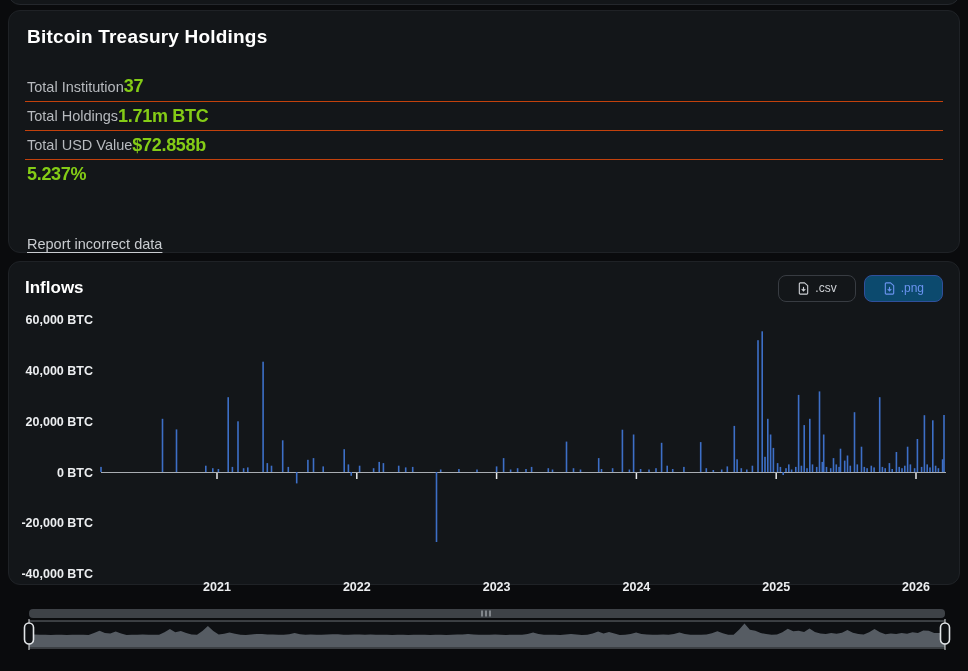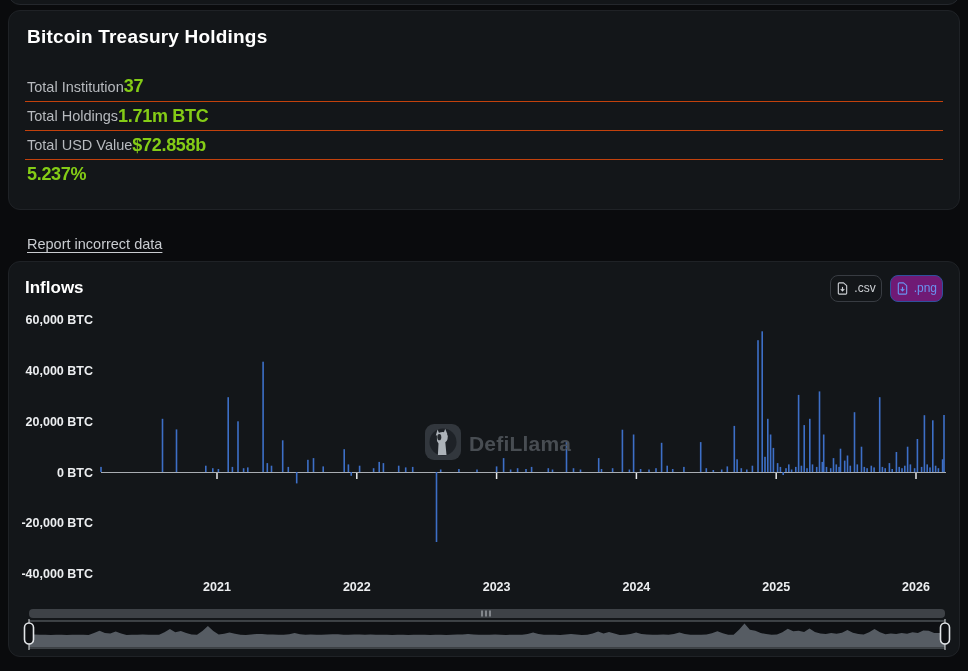--- a/index.html
+++ b/index.html
@@ -11,22 +11,22 @@
     position:relative;
   }
   .top-strip {
     position:absolute; left:8px; right:8px; top:-8px; height:13px;
     background:#131619; border:1px solid #24272c; border-radius:0 0 12px 12px;
   }
   .panel {
     position:absolute; left:8px; width:952px;
     background:#131619; border:1px solid #1f2226; border-radius:12px;
   }
-  .panel-stats { top:10px; height:200px; padding:13px 16px; }
-  .panel-chart { top:261px; height:396px; }
+  .panel-stats { top:10px; height:243px; padding:13px 16px; }
+  .panel-chart { top:261px; height:324px; }
   .stats-title { font-size:19px; font-weight:700; letter-spacing:.2px; padding:2px 0 0 2px; }
   .stats-rows { margin-top:24px; }
   .stat-row {
     height:29px; display:flex; align-items:center; justify-content:flex-start;
     padding:0 2px;
   }
   .stat-row + .stat-row { border-top:1px solid #c2410c; }
   .stat-label { color:#b7babe; font-size:14.5px; }
   .stat-value {
     font-family:Liberation Sans, sans-serif; font-weight:700;
@@ -39,25 +39,25 @@
     font-family:inherit;
   }
   .chart-header {
     position:absolute; top:12px; left:16px; right:16px; height:28px;
     display:flex; align-items:center; justify-content:space-between; z-index:3;
   }
   .chart-title { font-size:17px; font-weight:700; }
   .btn-group { display:flex; gap:8px; }
   .dl-btn {
     display:flex; align-items:center; gap:5px;
-    height:27px; padding:0 5px; border-radius:8px;
+    height:27px; padding:0 18px; border-radius:8px;
     background:transparent; border:1px solid #383c42;
     color:#cdd0d4; font-size:12px; font-family:inherit; cursor:pointer;
   }
-  .dl-btn.accent { border-color:#30509c; color:#6a93f0; background:#701a75; }
+  .dl-btn.accent { border-color:#30509c; color:#6a93f0; background:#0c4a6e; }
   .dl-btn svg { display:block; }
   .chart-area { position:absolute; inset:0; z-index:1; }
   .chart-area svg.main { display:block; }
   .ytick, .xtick { font-family:"Liberation Sans", sans-serif; font-size:12.5px; font-weight:600; fill:#eceef0; }
   .watermark {
     position:absolute; left:416px; top:163px; height:38px; z-index:2;
     display:flex; align-items:center; gap:8px; pointer-events:none; opacity:.95;
   }
   .wm-text { font-size:21px; font-weight:700; color:#4b5056; letter-spacing:.2px; }
 </style>
@@ -273,26 +273,13 @@
         <line x1="20" y1="359" x2="936" y2="359" stroke="#6b7077" stroke-width="1"></line>
         <line x1="20" y1="386" x2="936" y2="386" stroke="#6b7077" stroke-width="1"></line>
         <path d="M20 385 L20 373 L20.0 372.8 L25.4 372.6 L30.8 372.8 L36.3 372.7 L41.7 372.9 L47.1 372.8 L52.5 372.7 L57.9 372.9 L63.4 372.8 L68.8 372.8 L74.2 372.7 L79.6 372.9 L85.0 371.0 L90.5 368.7 L95.9 371.0 L101.3 371.4 L106.7 369.5 L112.1 371.4 L117.6 372.9 L123.0 372.8 L128.4 372.7 L133.8 372.5 L139.2 372.8 L144.7 372.7 L150.1 372.8 L155.5 370.3 L160.9 366.9 L166.3 370.3 L171.8 368.9 L177.2 371.1 L182.6 372.6 L188.0 372.7 L193.4 368.9 L198.9 364.0 L204.3 368.9 L209.7 372.5 L215.1 371.8 L220.5 370.4 L226.0 371.8 L231.4 372.8 L236.8 373.0 L242.2 372.6 L247.6 372.0 L253.1 371.9 L258.5 372.5 L263.9 372.5 L269.3 372.8 L274.7 372.8 L280.2 372.2 L285.6 371.1 L291.0 372.2 L296.4 372.7 L301.8 372.5 L307.3 372.8 L312.7 372.8 L318.1 372.6 L323.5 372.2 L328.9 372.3 L334.4 372.7 L339.8 372.7 L345.2 372.5 L350.6 372.6 L356.0 372.7 L361.5 372.6 L366.9 372.8 L372.3 372.8 L377.7 372.7 L383.1 372.9 L388.6 372.8 L394.0 372.7 L399.4 372.9 L404.8 372.8 L410.2 372.8 L415.7 372.7 L421.1 372.9 L426.5 372.8 L431.9 372.8 L437.3 372.9 L442.8 372.8 L448.2 372.5 L453.6 372.5 L459.0 371.9 L464.4 372.5 L469.9 372.7 L475.3 372.7 L480.7 372.8 L486.1 372.6 L491.6 372.7 L497.0 372.9 L502.4 372.8 L507.8 372.7 L513.2 372.8 L518.7 371.9 L524.1 370.5 L529.5 371.9 L534.9 372.7 L540.3 372.8 L545.8 372.7 L551.2 372.9 L556.6 372.5 L562.0 371.9 L567.4 372.5 L572.9 372.9 L578.3 372.7 L583.7 371.4 L589.1 369.5 L594.5 371.4 L600.0 369.9 L605.4 371.6 L610.8 372.9 L616.2 372.8 L621.6 371.9 L627.1 370.6 L632.5 371.9 L637.9 372.5 L643.3 372.8 L648.7 372.8 L654.2 372.6 L659.6 372.7 L665.0 371.9 L670.4 370.6 L675.8 371.9 L681.3 372.7 L686.7 372.8 L692.1 372.8 L697.5 372.5 L702.9 371.3 L708.4 369.2 L713.8 371.3 L719.2 372.8 L724.6 372.8 L730.0 367.8 L735.5 361.5 L740.9 367.8 L746.3 368.7 L751.7 371.0 L757.1 372.1 L762.6 372.7 L768.0 372.4 L773.4 370.2 L778.8 366.7 L784.2 369.2 L789.7 368.7 L795.1 370.0 L800.5 366.4 L805.9 369.9 L811.3 371.6 L816.8 371.9 L822.2 371.1 L827.6 371.7 L833.0 370.8 L838.4 368.1 L843.9 370.8 L849.3 372.1 L854.7 372.5 L860.1 370.3 L865.5 366.9 L871.0 370.3 L876.4 372.3 L881.8 371.4 L887.2 372.1 L892.6 370.9 L898.1 371.8 L903.5 370.3 L908.9 370.9 L914.3 368.4 L919.7 368.8 L925.2 371.1 L930.6 370.9 L936.0 368.3 L936 373 L936 385 Z" fill="#636a72" fill-opacity="0.85"></path>
         <line x1="20" y1="357" x2="20" y2="388" stroke="#dfe2e5" stroke-width="1"></line>
         <rect x="15.5" y="361" width="9" height="21" rx="4.5" fill="#0e1013" stroke="#e2e5e8" stroke-width="1.6"></rect>
         <line x1="936" y1="357" x2="936" y2="388" stroke="#dfe2e5" stroke-width="1"></line>
         <rect x="931.5" y="361" width="9" height="21" rx="4.5" fill="#0e1013" stroke="#e2e5e8" stroke-width="1.6"></rect>
       </svg>
   </div>
 
-  <div class="watermark">
-    <span>
-      <svg width="36" height="36" viewBox="0 0 36 36">
-        <rect x="0" y="0" width="36" height="36" rx="9" fill="#34393f"></rect>
-        <circle cx="18" cy="18" r="13.5" fill="#1f2328"></circle>
-        <polygon points="12.6,5.5 14.8,11 10.8,11.5" fill="#b6bcc2"></polygon>
-        <polygon points="20.2,4.8 22.4,10.2 18.2,10.2" fill="#b6bcc2"></polygon>
-        <path d="M12 10 q4.5 -3.2 9.5 -1 q2.2 3 1 6.2 q-0.6 2 -2.2 3 l1.2 12.8 h-8.6 l0.6 -11.6 q-2.2 -2.2 -1.6 -5.4 z" fill="#b6bcc2"></path>
-        <ellipse cx="14.3" cy="13.2" rx="2" ry="3.1" fill="#272b30"></ellipse>
-      </svg>
-    </span>
-    <span class="wm-text">DefiLlama</span>
-  </div>
 </section>
 
 </body></html>

